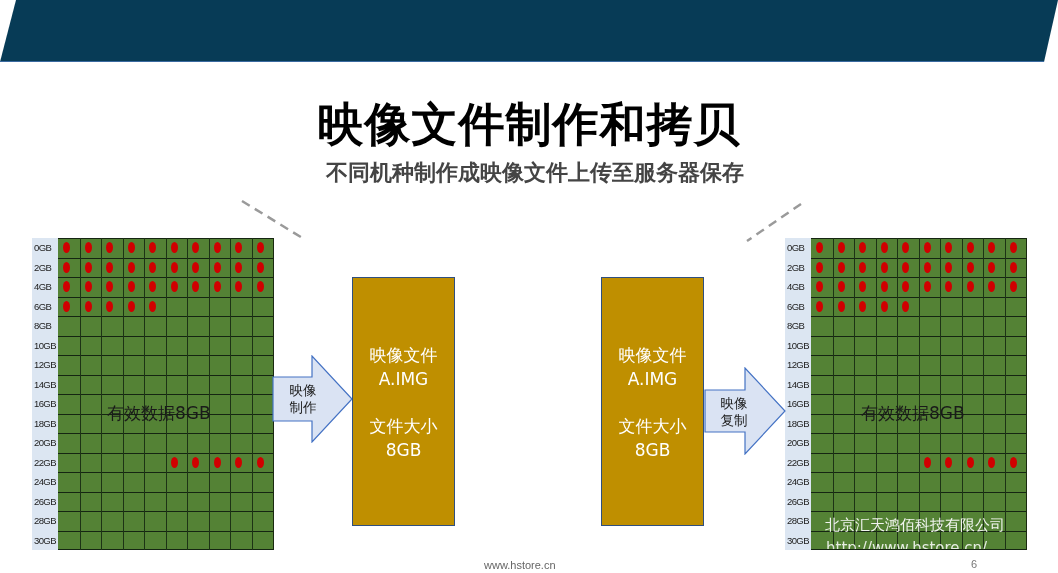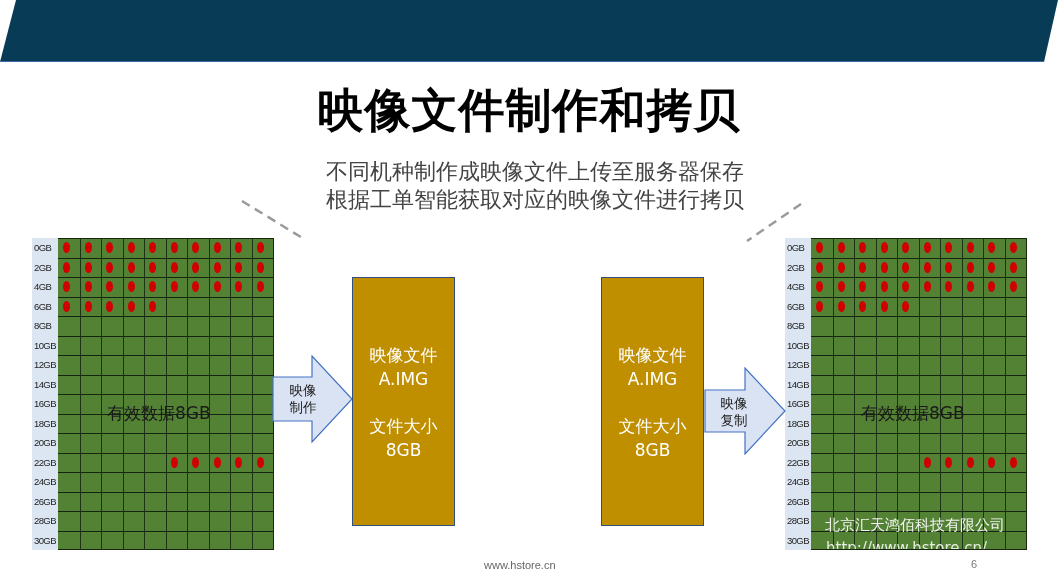--- a/index.html
+++ b/index.html
@@ -1,21 +1,21 @@
 <!DOCTYPE html>
 <html><head>
 <meta charset="utf-8">
 <style>
   html, body { margin:0; padding:0; }
   body { width:1058px; height:573px; position:relative; overflow:hidden; background:#ffffff; font-family:"DejaVu Sans", sans-serif; }
   .banner { position:absolute; left:0; top:0; width:1058px; height:62px; }
   .banner svg { position:absolute; left:0; top:0; }
   .banner-title { position:absolute; left:103px; top:14px; color:#ffffff; font-family:"Liberation Sans", sans-serif; font-weight:bold; font-size:27px; line-height:34px; letter-spacing:0.5px; }
-  .main-title { position:absolute; left:0; width:1058px; top:82px; text-align:center; font-weight:bold; font-size:46px; line-height:56px; color:#000000; font-family:"DejaVu Sans", sans-serif; letter-spacing:1px; }
-  .subtitle { position:absolute; left:300px; top:158px; width:470px; font-family:"DejaVu Serif", serif; font-size:22px; line-height:28px; color:#444444; text-align:center; }
+  .main-title { position:absolute; left:0; width:1058px; top:96px; text-align:center; font-weight:bold; font-size:46px; line-height:56px; color:#000000; font-family:"DejaVu Sans", sans-serif; letter-spacing:1px; }
+  .subtitle { position:absolute; left:300px; top:158px; width:470px; font-family:"DejaVu Serif", serif; font-size:22px; line-height:28px; color:#444444; text-align:center;font-weight:bold; }
   .dash { position:absolute; }
   .grid-wrap { position:absolute; top:238px; }
   .labels { position:absolute; left:0; top:0; width:26px; height:312px; background:#dce6f2; }
   .label { position:absolute; left:0; width:26px; height:19.5px; font-family:"Liberation Sans", sans-serif; font-size:9.5px; line-height:19.5px; color:#222; letter-spacing:-0.6px; padding-left:2px; box-sizing:border-box; }
   .cells { position:absolute; left:26px; top:0; width:215px; height:312px; background:#548235; border-right:1px solid #1a2a10; }
   .hline { position:absolute; left:0; width:215px; height:1px; background:#152512; }
   .vline { position:absolute; top:0; width:1px; height:312px; background:#1d3315; }
   .dot { position:absolute; width:7px; height:11px; border-radius:50%; background:#d00000; }
   .grid-text { position:absolute; font-size:17px; color:#1a1a1a; font-family:"DejaVu Sans", sans-serif; white-space:nowrap; }
   .file-box { position:absolute; width:103px; background:#bf8f00; border:1px solid #2f4f7f; box-sizing:border-box; color:#ffffff; text-align:center; font-size:17px; }
@@ -34,21 +34,20 @@
   <svg width="1058" height="62">
     <polygon points="16,0 1058,0 1058,0 1044,62 0,62" fill="#073b56"></polygon>
     <line x1="0" y1="61.5" x2="1044" y2="61.5" stroke="#3a6aa0" stroke-width="1"></line>
   </svg>
 </div>
 
 <div class="main-title">映像文件制作和拷贝</div>
 
 <div class="subtitle">
   <div>不同机种制作成映像文件上传至服务器保存</div>
-  <div>根据工单智能获取对应的映像文件进行拷贝</div>
 </div>
 
 <svg class="dash" style="left:240px;top:198px" width="70" height="45">
   <line x1="2" y1="3" x2="64" y2="41" stroke="#9a9a9a" stroke-width="2.5" stroke-dasharray="9,6"></line>
 </svg>
 <svg class="dash" style="left:745px;top:200px" width="60" height="45">
   <line x1="56" y1="4" x2="2" y2="41" stroke="#9a9a9a" stroke-width="2.5" stroke-dasharray="9,6"></line>
 </svg>
 
 <div class="grid-wrap" id="grid-left" style="left:32px;">

